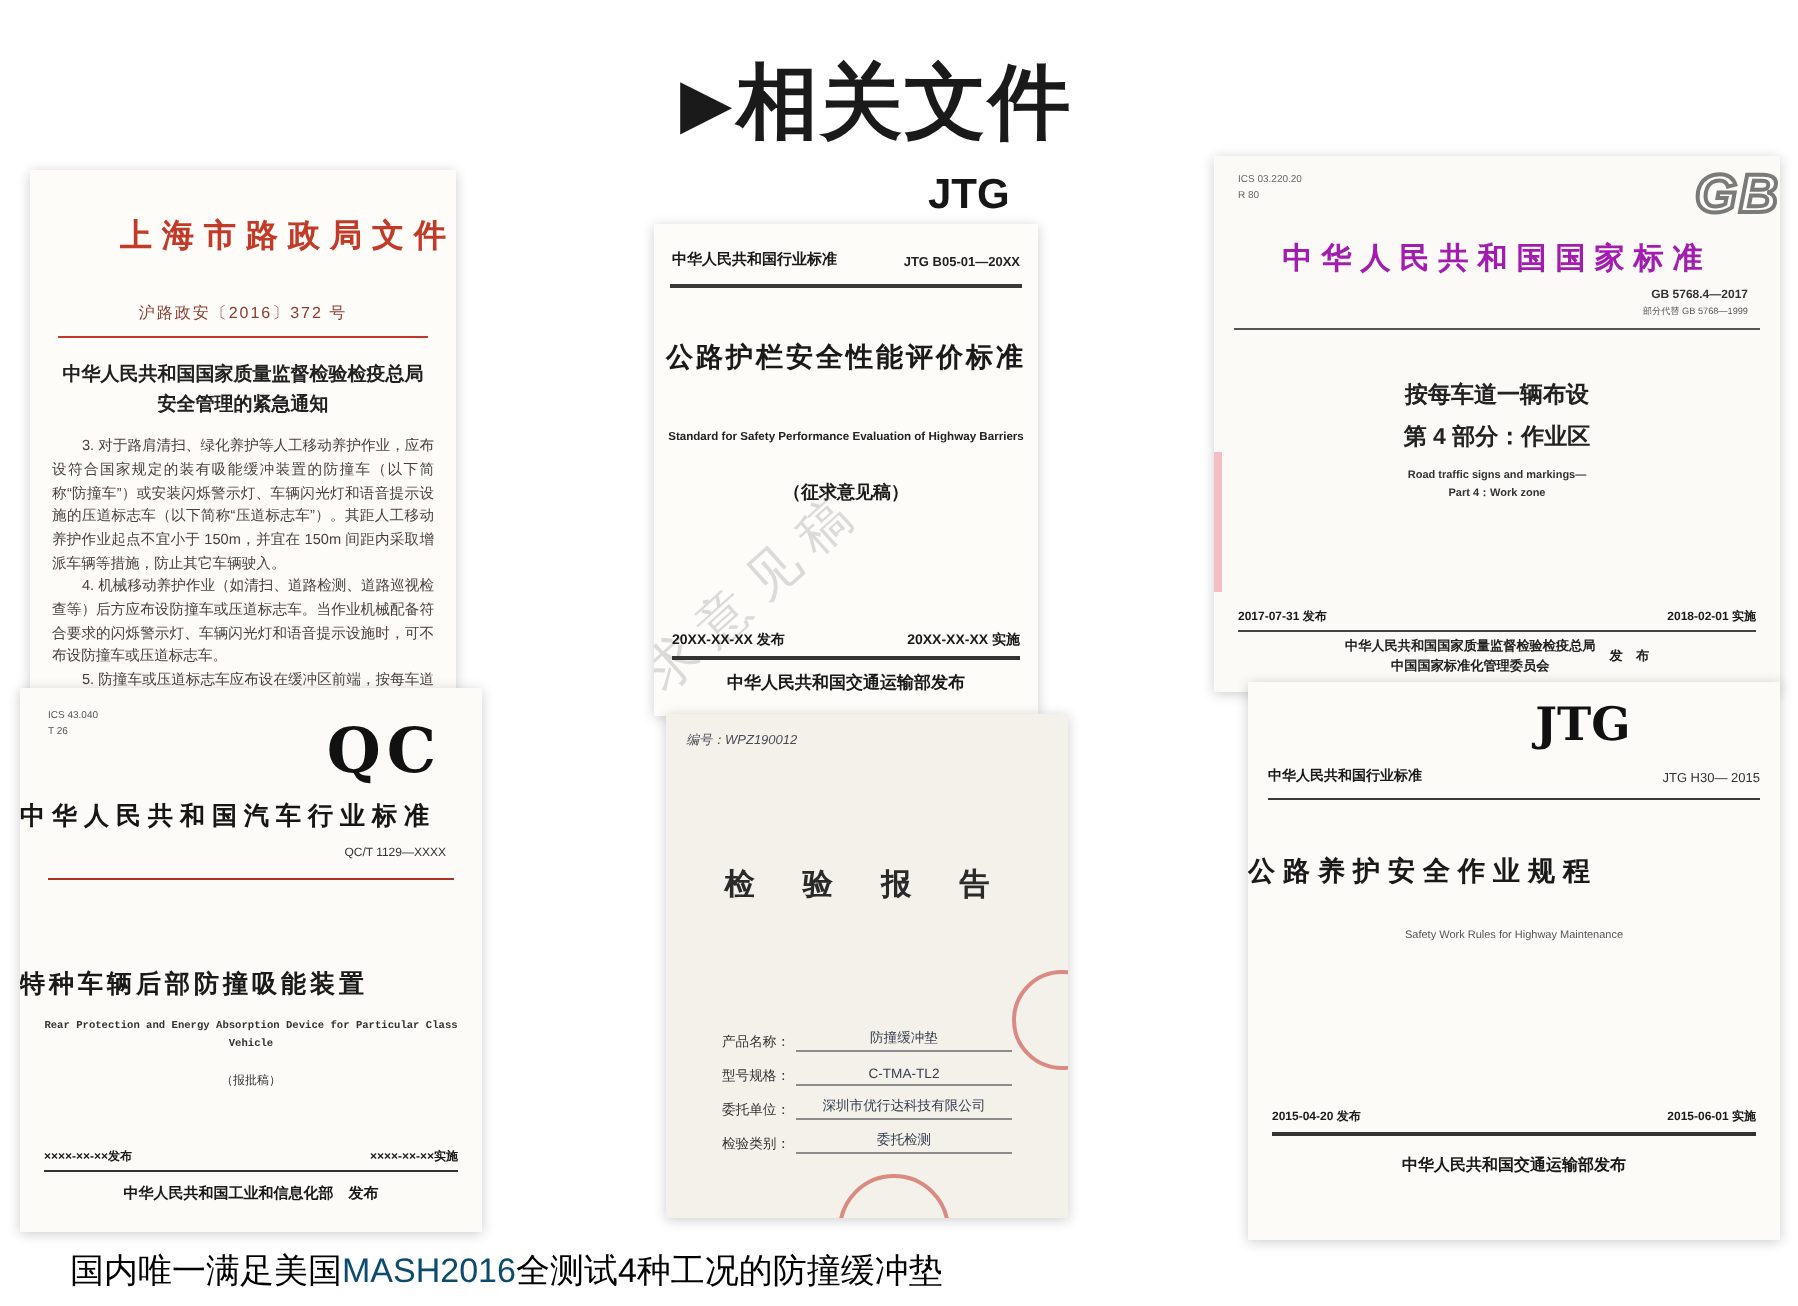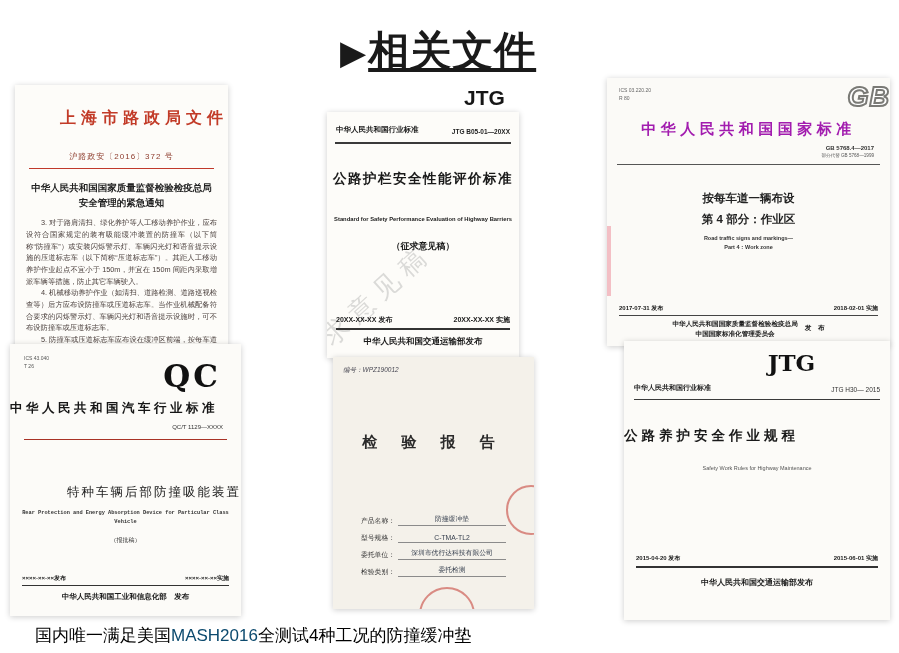--- a/index.html
+++ b/index.html
@@ -7,21 +7,21 @@
   body {
     position:relative; background:#ffffff; overflow:hidden;
     font-family:"Liberation Sans","DejaVu Sans",sans-serif; color:#1a1a1a;
   }
   
   .slide-title {
     position:absolute; left:340px; top:24px; display:flex; align-items:center;
     font-family:"DejaVu Serif","Liberation Serif",serif; font-weight:bold;
   }
   .slide-title .tri { font-size:34px; line-height:1; margin-right:2px; font-family:"DejaVu Sans",sans-serif; }
-  .slide-title .txt { font-size:41px; letter-spacing:1px;text-decoration:underline; }
+  .slide-title .txt { font-size:41px; letter-spacing:1px; }
   .jtg-label { position:absolute; left:464px; top:86px; font-size:21px; font-weight:bold; color:#161616; }
   .caption { position:absolute; left:35px; top:624px; font-size:17px; color:#000; white-space:nowrap; }
   .caption .hl { color:#0c4a6e; }
 
   
   .doc { position:absolute; background:#fdfcf9; box-shadow:0 1px 6px rgba(0,0,0,0.20); overflow:hidden; }
   .nw { white-space:nowrap; }
 
   
   .doc1 { left:15px; top:85px; width:213px; height:283px; z-index:1; }
@@ -35,22 +35,22 @@
 
   
   .doc2 { left:10px; top:344px; width:231px; height:272px; z-index:2; background:#fcfbf8; }
   .doc2 .ics { position:absolute; left:14px; top:10px; font-size:5px; color:#555; line-height:1.6; }
   .doc2 .qc-logo { position:absolute; right:20px; top:14px; font-family:"DejaVu Serif",serif;
       font-weight:bold; font-size:31px; letter-spacing:3px; color:#111; }
   .doc2 .org { position:absolute; left:0; right:0; top:56px; font-size:12.5px; font-weight:bold;
       letter-spacing:3.5px; text-align:left; color:#161616; }
   .doc2 .stdno { position:absolute; right:18px; top:80px; font-size:6px; color:#333; }
   .doc2 .red-line { position:absolute; left:14px; right:14px; top:95px; border-top:1.5px solid #a83226; }
-  .doc2 .title { position:absolute; left:0; right:0; top:140px; font-size:12.5px; font-weight:normal;
-      letter-spacing:2px; text-align:right; }
+  .doc2 .title { position:absolute; left:0; right:0; top:140px; font-size:12.5px; font-weight:bold;
+      letter-spacing:2px; text-align:left; }
   .doc2 .en { position:absolute; left:0; right:0; top:165px; font-size:5.3px; font-weight:bold;
       color:#333; line-height:1.7; text-align:center; font-family:"Liberation Mono","DejaVu Sans Mono",monospace; }
   .doc2 .draft { position:absolute; left:0; right:0; top:192px; font-size:6px; text-align:center; color:#333; }
   .doc2 .dates { position:absolute; left:12px; right:12px; top:230px; display:flex; justify-content:space-between;
       font-size:6px; font-weight:bold; border-bottom:1px solid #333; padding-bottom:2px; }
   .doc2 .pub { position:absolute; left:0; right:0; top:248px; font-size:7.5px; font-weight:bold; text-align:center; }
 
   
   .doc3 { left:327px; top:112px; width:192px; height:246px; z-index:1; }
   .doc3 .hdr { position:absolute; left:9px; right:9px; top:13px; display:flex; justify-content:space-between; align-items:flex-end; }

